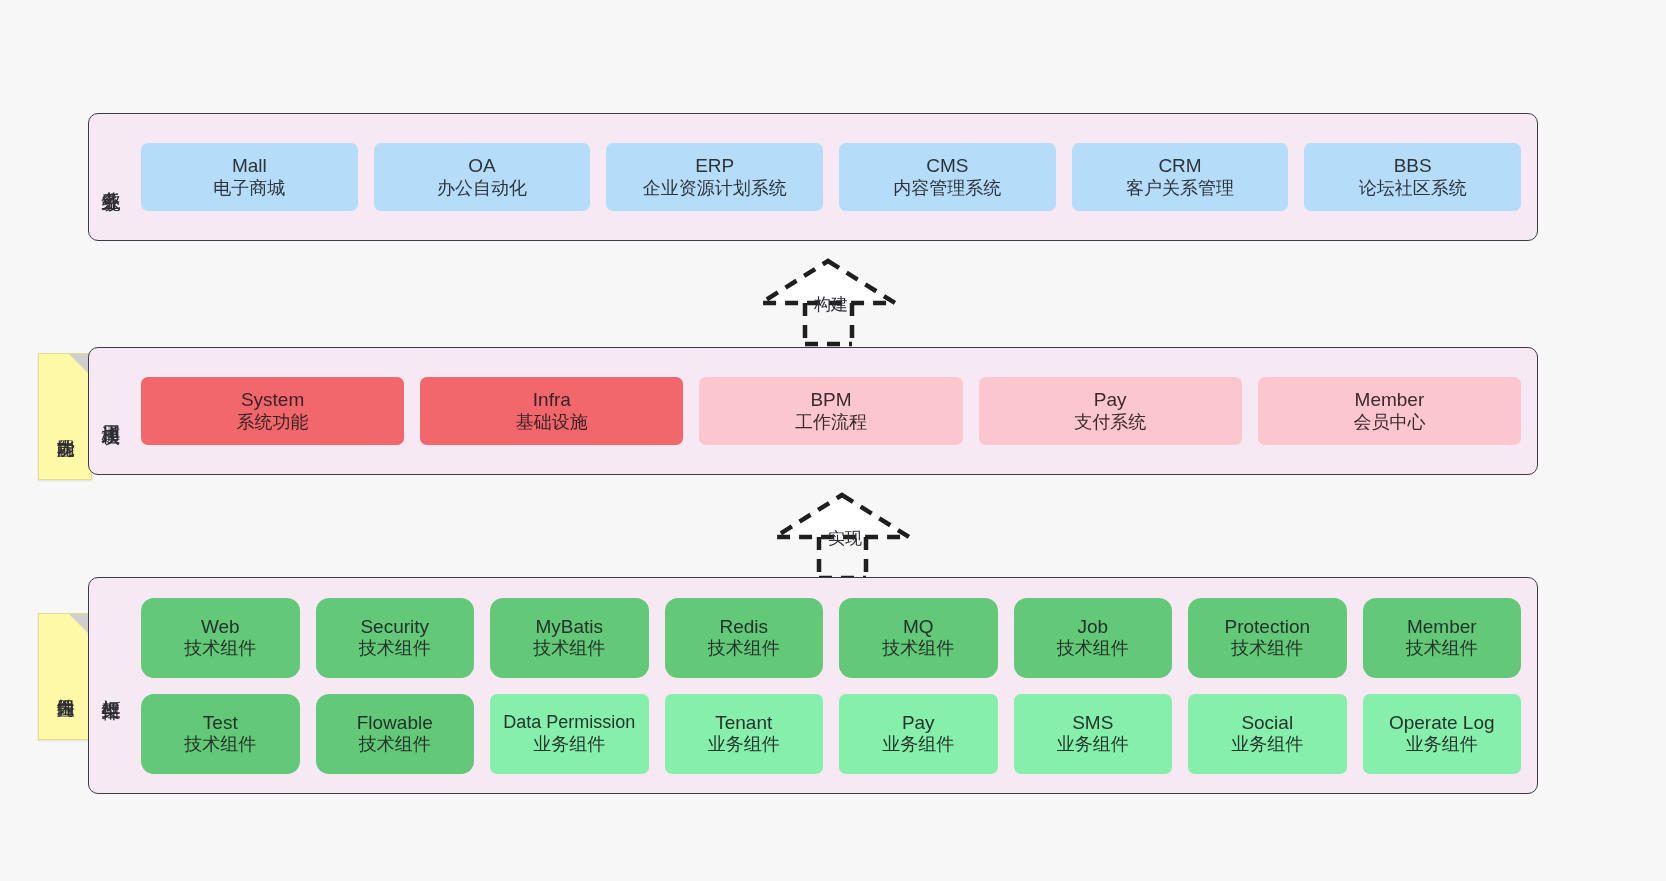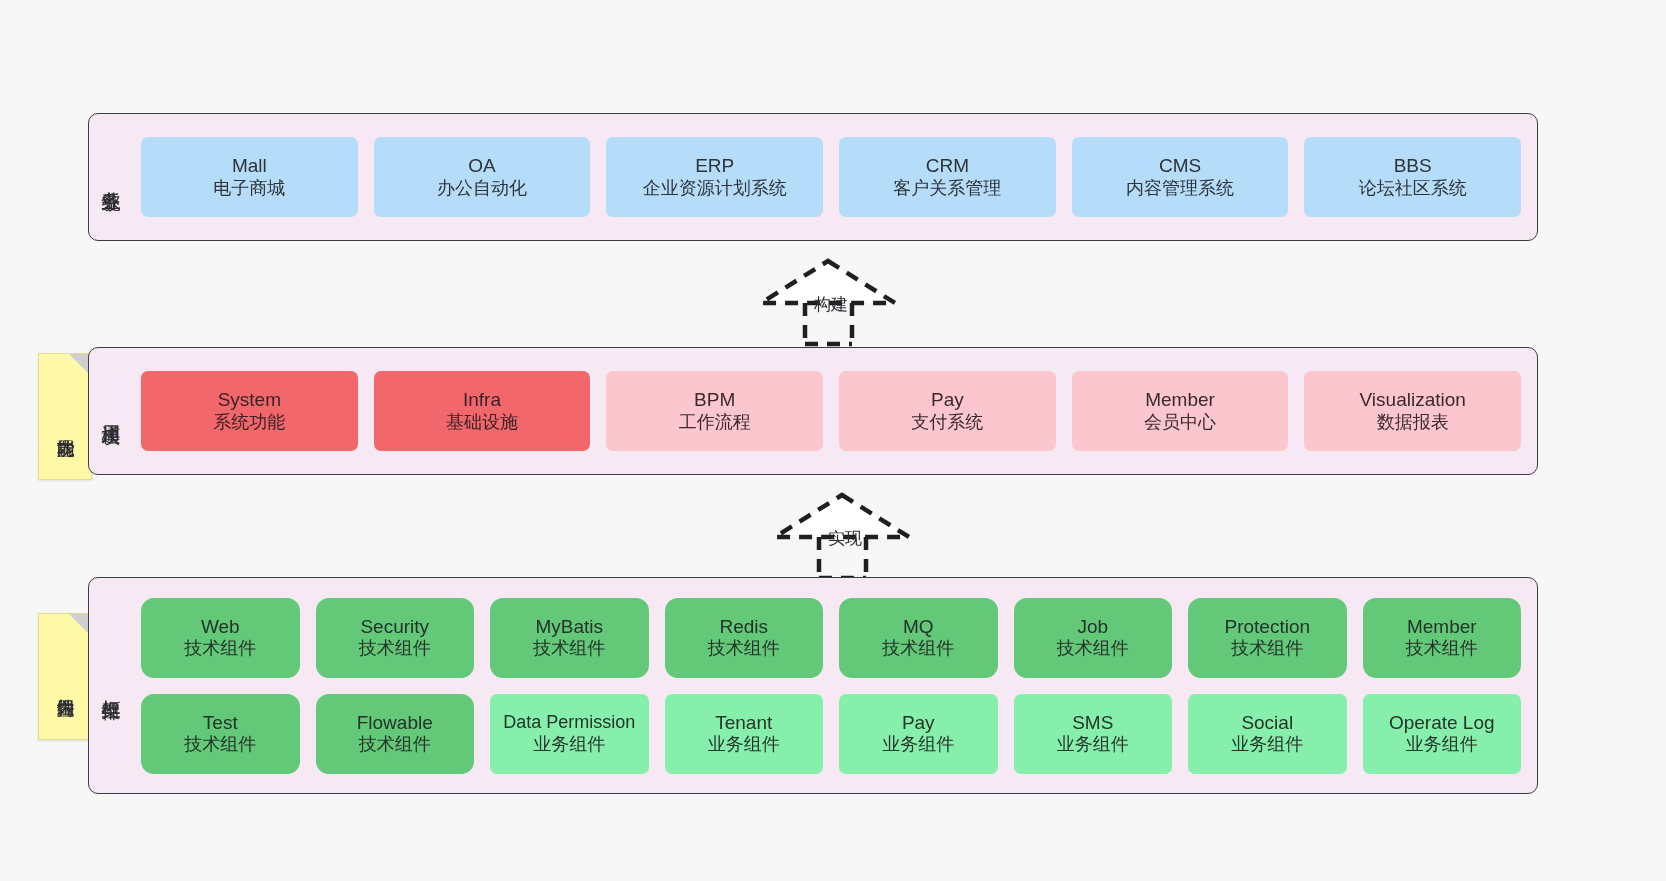--- a/index.html
+++ b/index.html
@@ -79,21 +79,21 @@
   .node .t2 { font-size: 18px; }
   .node.wrap .t1 { font-size: 18px; }
 
   .n-blue       { background: #b5ddfa; color: #2d3338; }
   .n-red        { background: #f2676b; color: #3a2326; }
   .n-pink       { background: #fbc6cd; color: #3a2a2d; }
   .n-green      { background: #63c878; color: #23332a; border-radius: 13px; }
   .n-greenlight { background: #86efac; color: #24352a; }
 
   
-  .layer1 .node, .layer2 .node { height: 80px; }
+  .layer1 .node, .layer2 .node { height: 68px; }
   .layer3 .node { height: 80px; }
 
   
   .sticky {
     position: absolute;
     box-sizing: border-box;
     width: 54px;
     background: #fdf9a7;
     border: 1px solid #e3de8d;
     z-index: 2;
@@ -149,26 +149,26 @@
         </div>
         <div class="node n-blue">
           <span class="t1">OA</span>
           <span class="t2">办公自动化</span>
         </div>
         <div class="node n-blue">
           <span class="t1">ERP</span>
           <span class="t2">企业资源计划系统</span>
         </div>
         <div class="node n-blue">
+          <span class="t1">CMS</span>
+          <span class="t2">内容管理系统</span>
+        </div>
+        <div class="node n-blue">
           <span class="t1">CRM</span>
           <span class="t2">客户关系管理</span>
-        </div>
-        <div class="node n-blue">
-          <span class="t1">CMS</span>
-          <span class="t2">内容管理系统</span>
         </div>
         <div class="node n-blue">
           <span class="t1">BBS</span>
           <span class="t2">论坛社区系统</span>
         </div>
       </div>
     </div>
   </div>
 
   <div class="connector" id="connector-build" style="left:752px; top:256px; width:160px; height:90px;">
@@ -203,24 +203,20 @@
           <span class="t2">工作流程</span>
         </div>
         <div class="node n-pink">
           <span class="t1">Pay</span>
           <span class="t2">支付系统</span>
         </div>
         <div class="node n-pink">
           <span class="t1">Member</span>
           <span class="t2">会员中心</span>
         </div>
-        <div class="node n-pink">
-          <span class="t1">Visualization</span>
-          <span class="t2">数据报表</span>
-        </div>
       </div>
     </div>
   </div>
 
   <div class="connector" id="connector-implement" style="left:766px; top:490px; width:160px; height:90px;">
     <svg width="160" height="90" viewBox="0 0 160 90">
       <path d="M 76 5 L 143 47 L 9 47 Z" fill="#ffffff" stroke="#1f1f1f" stroke-width="4.5" stroke-dasharray="13 9" stroke-linejoin="miter"></path>
       <path d="M 53 47 L 53 90 M 100 47 L 100 90 M 53 88 L 100 88" fill="none" stroke="#1f1f1f" stroke-width="4.5" stroke-dasharray="13 9"></path>
     </svg>
     <span class="conn-label" style="left:62px; top:40px;">实现</span>

